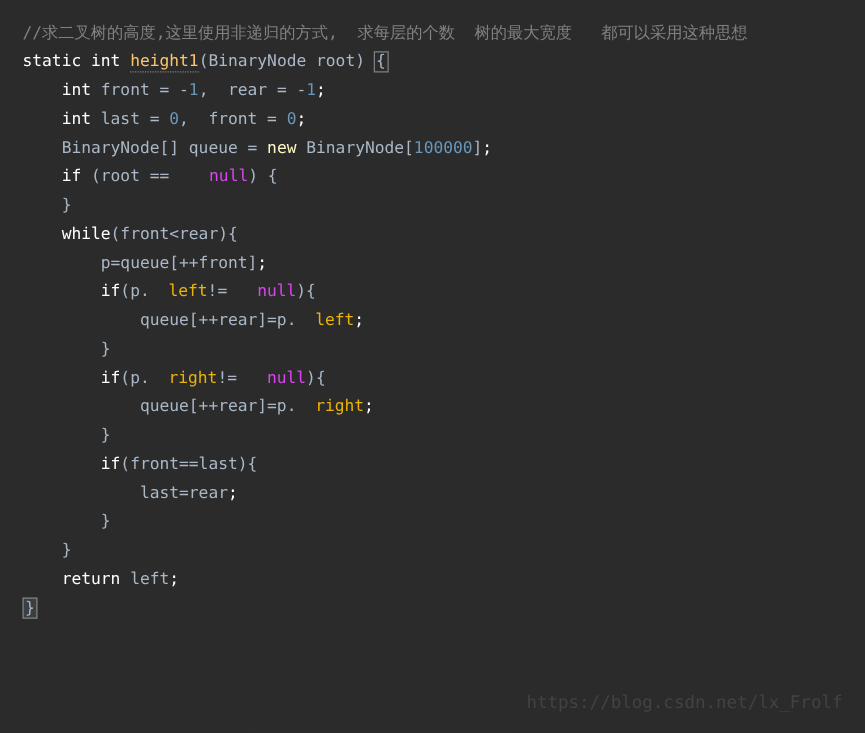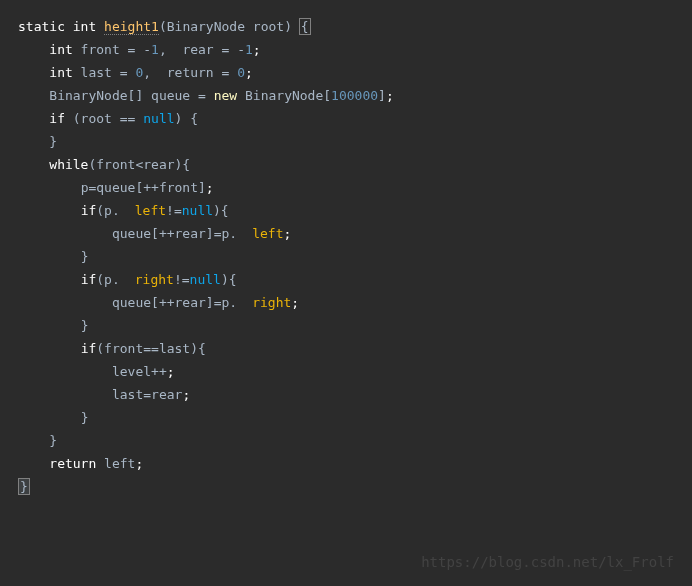--- a/index.html
+++ b/index.html
@@ -17,21 +17,21 @@
       height: 586px;
       padding: 15px 18px;
       position: relative;
     }
     .code-line {
       white-space: pre;
     }
     .comment { color: #808080; }
     .keyword { color: #ffffff; }
     .number { color: #6897bb; }
-    .null { color: #0ea5e9; }
+    .null { color: #d946ef; margin-left: 24px; }
     .method { color: #ffc66d; border-bottom: 1px dotted #808080; }
     .field { color: #eab308; margin-left: 15px; }
     .new { color: #fef9c3; }
     .brace-hl { 
       border: 1px solid #808080; 
       padding: 0 1px;
       margin: 0 -1px;
     }
     .cursor-brace {
       background: #3c3f41;
@@ -44,36 +44,36 @@
       right: 18px;
       color: #5a5a5a;
       font-size: 14px;
       opacity: 0.5;
     }
   </style>
 </head>
 <body>
 
 <div>
+<div class="code-line"><span class="comment">//求二叉树的高度,这里使用非递归的方式,  求每层的个数  树的最大宽度   都可以采用这种思想</span></div>
 <div class="code-line"><span class="keyword">static</span> <span class="keyword">int</span> <span class="method">height1</span><span>(BinaryNode root) </span><span class="brace-hl">{</span></div>
 <div class="code-line">    <span class="keyword">int</span><span> front = -</span><span class="number">1</span><span>,  rear = -</span><span class="number">1</span><span class="keyword">;</span></div>
-<div class="code-line">    <span class="keyword">int</span><span> last = </span><span class="number">0</span><span>,  return = </span><span class="number">0</span><span class="keyword">;</span></div>
+<div class="code-line">    <span class="keyword">int</span><span> last = </span><span class="number">0</span><span>,  front = </span><span class="number">0</span><span class="keyword">;</span></div>
 <div class="code-line">    <span>BinaryNode[] queue = </span><span class="new">new</span><span> BinaryNode[</span><span class="number">100000</span><span>]</span><span class="keyword">;</span></div>
 <div class="code-line">    <span class="keyword">if</span><span> (root == </span><span class="null">null</span><span>) {</span></div>
 <div class="code-line">    <span>}</span></div>
 <div class="code-line">    <span class="keyword">while</span><span>(front&lt;rear){</span></div>
 <div class="code-line">        <span>p=queue[++front]</span><span class="keyword">;</span></div>
 <div class="code-line">        <span class="keyword">if</span><span>(p.</span><span class="field">left</span><span>!=</span><span class="null">null</span><span>){</span></div>
 <div class="code-line">            <span>queue[++rear]=p.</span><span class="field">left</span><span class="keyword">;</span></div>
 <div class="code-line">        <span>}</span></div>
 <div class="code-line">        <span class="keyword">if</span><span>(p.</span><span class="field">right</span><span>!=</span><span class="null">null</span><span>){</span></div>
 <div class="code-line">            <span>queue[++rear]=p.</span><span class="field">right</span><span class="keyword">;</span></div>
 <div class="code-line">        <span>}</span></div>
 <div class="code-line">        <span class="keyword">if</span><span>(front==last){</span></div>
-<div class="code-line">            <span>level++</span><span class="keyword">;</span></div>
 <div class="code-line">            <span>last=rear</span><span class="keyword">;</span></div>
 <div class="code-line">        <span>}</span></div>
 <div class="code-line">    <span>}</span></div>
 <div class="code-line">    <span class="keyword">return</span><span> left</span><span class="keyword">;</span></div>
 <div class="code-line"><span class="cursor-brace">}</span></div>
 </div>
 
 <div class="watermark">https://blog.csdn.net/lx_Frolf</div>
 
 </body></html>

